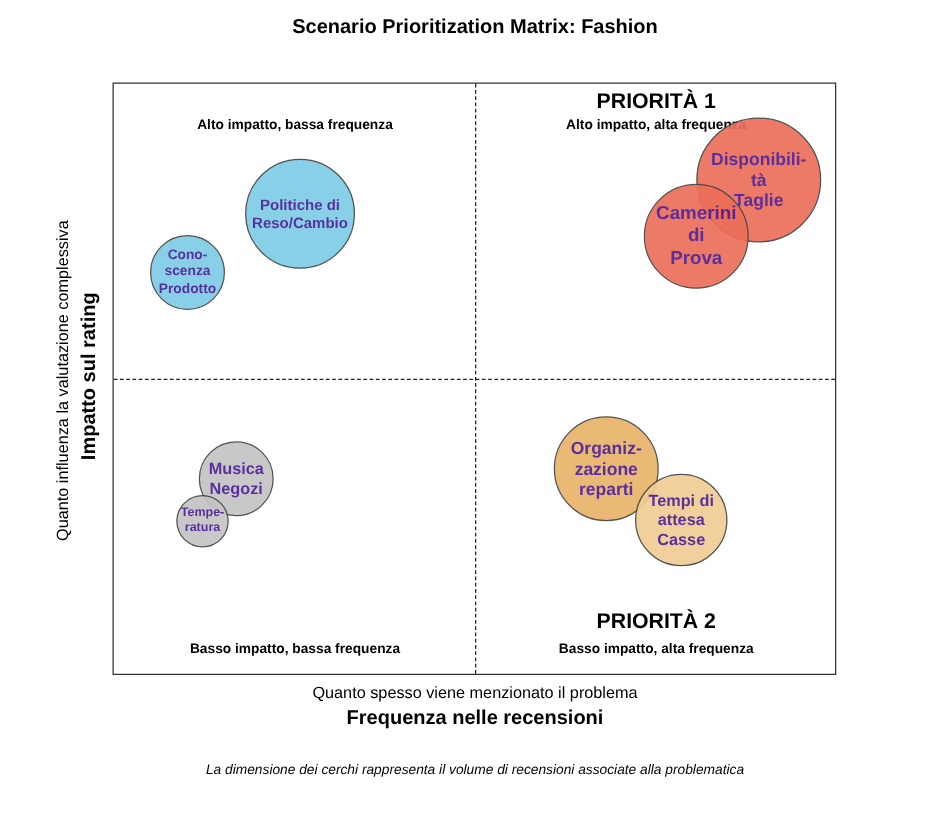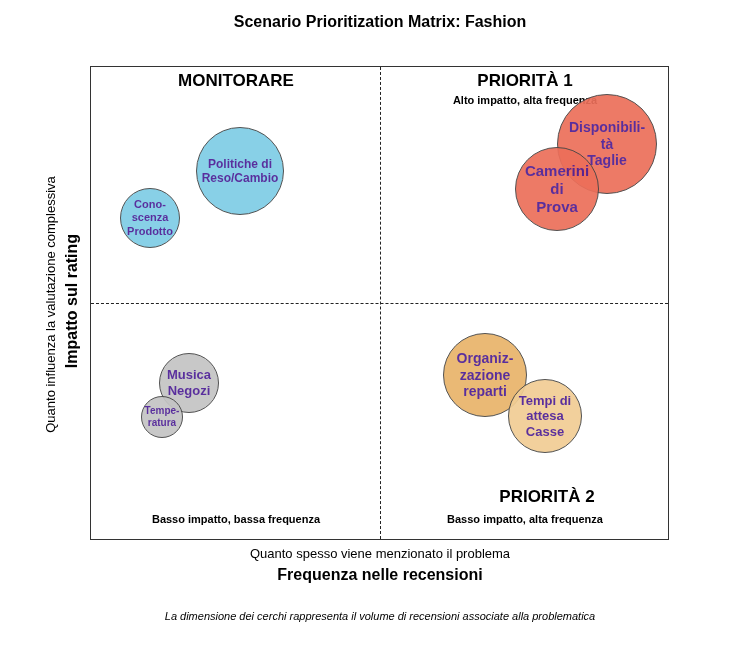--- a/index.html
+++ b/index.html
@@ -29,21 +29,21 @@
 
 <div class="title">Scenario Prioritization Matrix: Fashion</div>
 
 <div class="ylab1">Quanto influenza la valutazione complessiva</div>
 <div class="ylab2">Impatto sul rating</div>
 
 <div class="plot">
   <div class="vline"></div>
   <div class="hline"></div>
 
-  <div class="qtitle" style="left:0;top:4px;">MONITORARE</div>
+  <div class="qsub" style="left:0;top:27px;">Alto impatto, bassa frequenza</div>
 
   <div class="qtitle" style="left:289px;top:4px;">PRIORITÀ 1</div>
   <div class="qsub" style="left:289px;top:27px;">Alto impatto, alta frequenza</div>
 
   <div id="bubble-layer">
       <div class="bubble" style="left: 105px; top: 60px; width: 88px; height: 88px; font-size: 12px; background: rgb(126, 205, 230); opacity: 0.92;">
         <span style="white-space: pre-line;">Politiche di
 Reso/Cambio</span>
       </div>
       <div class="bubble" style="left: 29px; top: 121px; width: 60px; height: 60px; font-size: 11px; background: rgb(126, 205, 230); opacity: 0.92;">
@@ -76,19 +76,19 @@
       </div>
       <div class="bubble" style="left: 417px; top: 312px; width: 74px; height: 74px; font-size: 13px; background: rgb(241, 205, 148); opacity: 0.92;">
         <span style="white-space: pre-line;">Tempi di
 attesa
 Casse</span>
       </div>
     </div>
 
   <div class="qsub" style="left:0;top:446px;">Basso impatto, bassa frequenza</div>
 
-  <div class="qtitle" style="left:289px;top:420px;padding-left:22px;">PRIORITÀ 2</div>
+  <div class="qtitle" style="left:289px;top:420px;">PRIORITÀ 2</div>
   <div class="qsub" style="left:289px;top:446px;">Basso impatto, alta frequenza</div>
 </div>
 
 <div class="xlab1">Quanto spesso viene menzionato il problema</div>
 <div class="xlab2">Frequenza nelle recensioni</div>
 <div class="note">La dimensione dei cerchi rappresenta il volume di recensioni associate alla problematica</div>
 
 </body></html>

